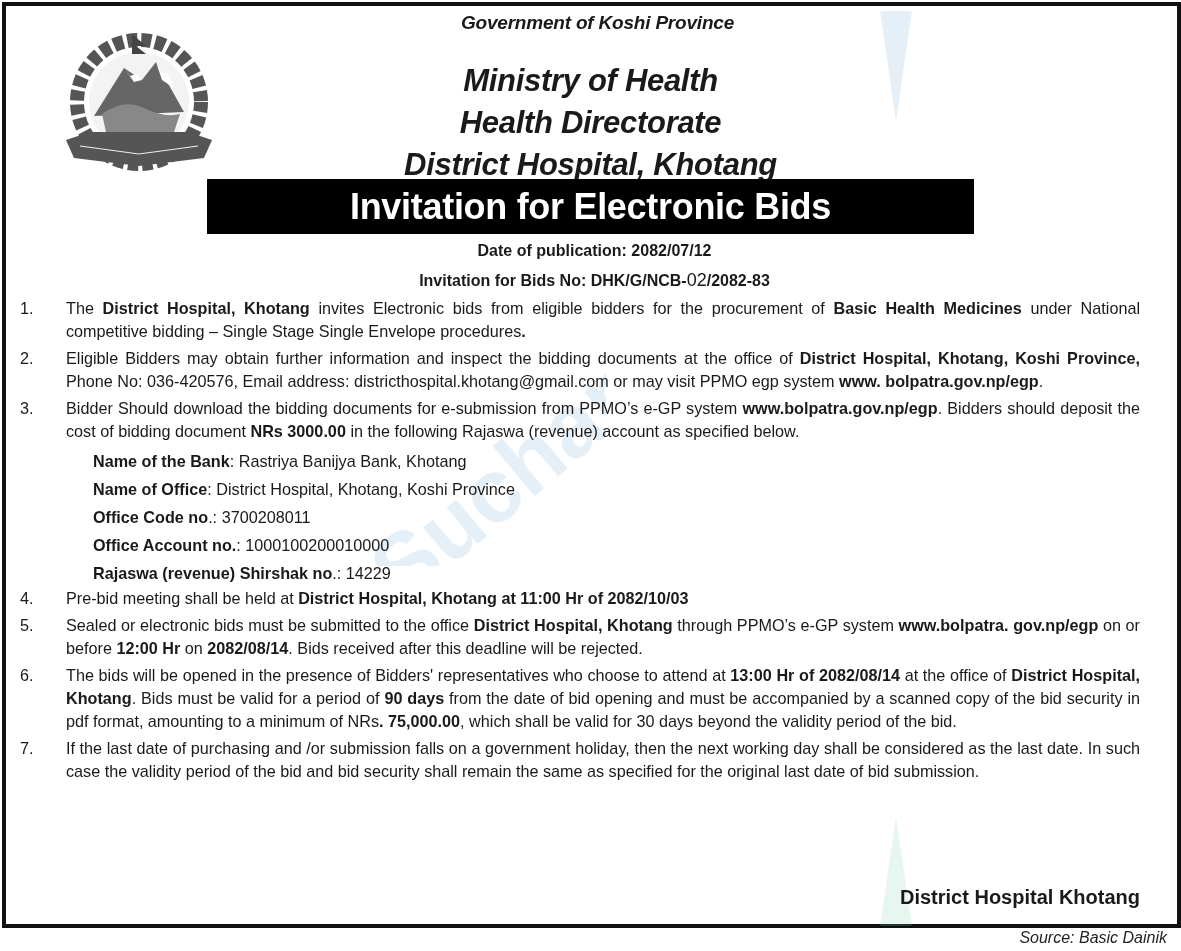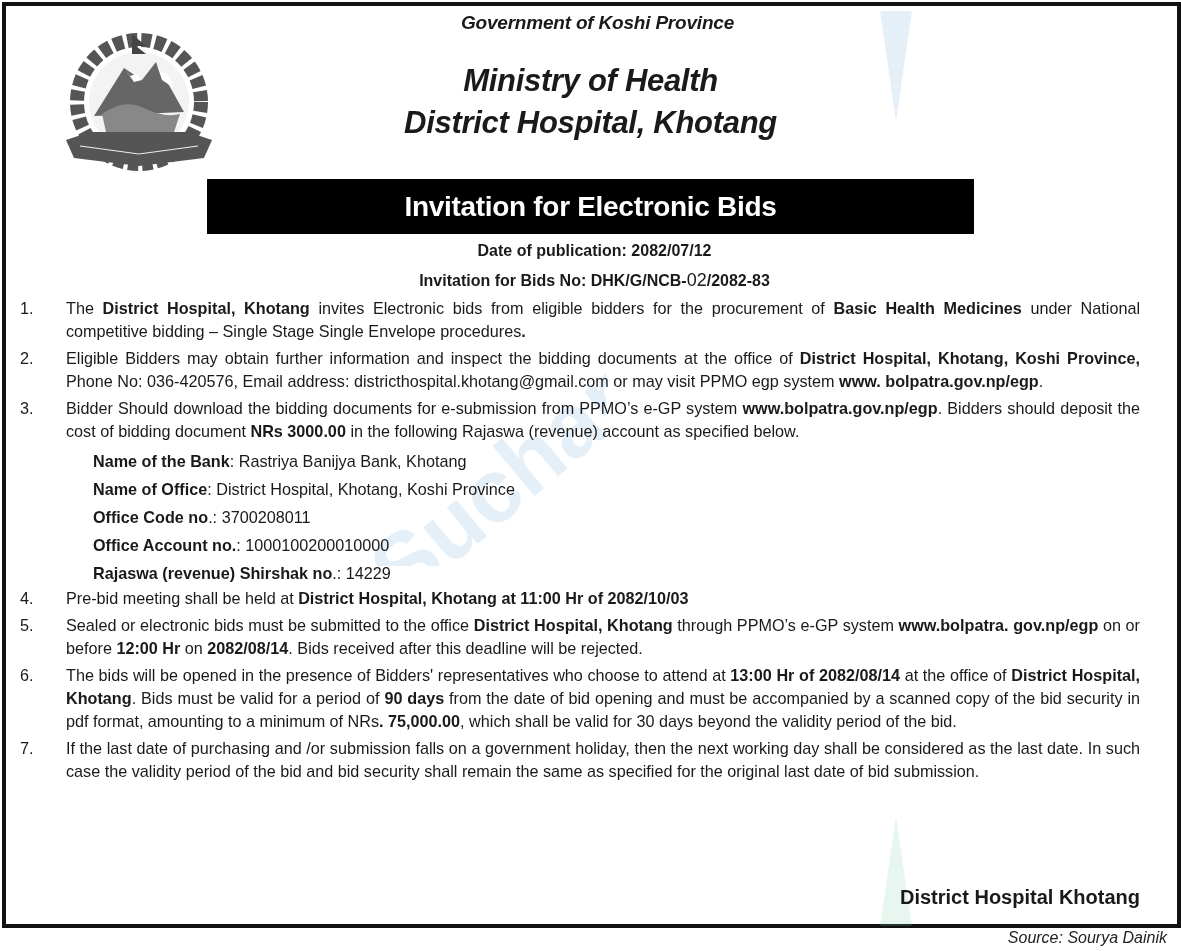--- a/index.html
+++ b/index.html
@@ -61,21 +61,21 @@
     }
     .ministry-line { margin-top: 24px; }
     .title-bar {
       position: absolute;
       left: 207px;
       top: 179px;
       width: 767px;
       height: 55px;
       background: #000000;
       color: #ffffff;
-      font-size: 28px;
+      font-size: 36px;
       font-weight: bold;
       text-align: center;
       line-height: 55px;
       letter-spacing: -0.3px;
     }
     .meta-line {
       position: absolute;
       left: 8px;
       right: 0;
       text-align: center;
@@ -154,20 +154,21 @@
     <path d="M48 86 Q70 70 90 80 T126 86 L120 104 L52 104 Z" fill="#888"></path>
     <polygon points="78,6 78,26 92,26 82,18 92,18" fill="#444"></polygon>
     <path d="M12 112 L36 104 L134 104 L158 112 L150 130 L85 138 L20 130 Z" fill="#555"></path>
     <path d="M26 118 L85 126 L144 118" stroke="#eee" stroke-width="1.2" fill="none"></path>
   </svg>
 </div>
 
 <div class="header-block">
   <div class="gov-line">Government of Koshi Province</div>
   <div class="ministry-line">Ministry of Health</div>
+  <div class="directorate-line">Health Directorate</div>
   <div class="hospital-line">District Hospital, Khotang</div>
 </div>
 
 <div class="title-bar">Invitation for Electronic Bids</div>
 
 <div class="meta-line meta-pub">
   <span>Date of publication: </span><span>2082/07/12</span>
 </div>
 <div class="meta-line meta-ifb">
   <span>Invitation for Bids No: </span><span>DHK/G/NCB-</span><span class="thin">02</span><span>/2082-83</span>
@@ -207,13 +208,13 @@
     <div class="clause-num">6.</div>
     <div class="clause-text"><span>The bids will be opened in the presence of Bidders' representatives who choose to attend at </span><span class="b">13:00 Hr of 2082/08/14</span><span> at the office of </span><span class="b">District Hospital, Khotang</span><span>. Bids must be valid for a period of </span><span class="b">90 days</span><span> from the date of bid opening and must be accompanied by a scanned copy of the bid security in pdf format, amounting to a minimum of NRs</span><span class="b">. 75,000.00</span><span>, which shall be valid for 30 days beyond the validity period of the bid.</span></div>
   </div>
   <div class="clause">
     <div class="clause-num">7.</div>
     <div class="clause-text"><span>If the last date of purchasing and /or submission falls on a government holiday, then the next working day shall be considered as the last date. In such case the validity period of the bid and bid security shall remain the same as specified for the original last date of bid submission.</span></div>
   </div>
 </div>
 
 <div class="signature">District Hospital Khotang</div>
-<div class="source">Source: Sourya Dainik</div>
+<div class="source">Source: Basic Dainik</div>
 
 </body></html>

